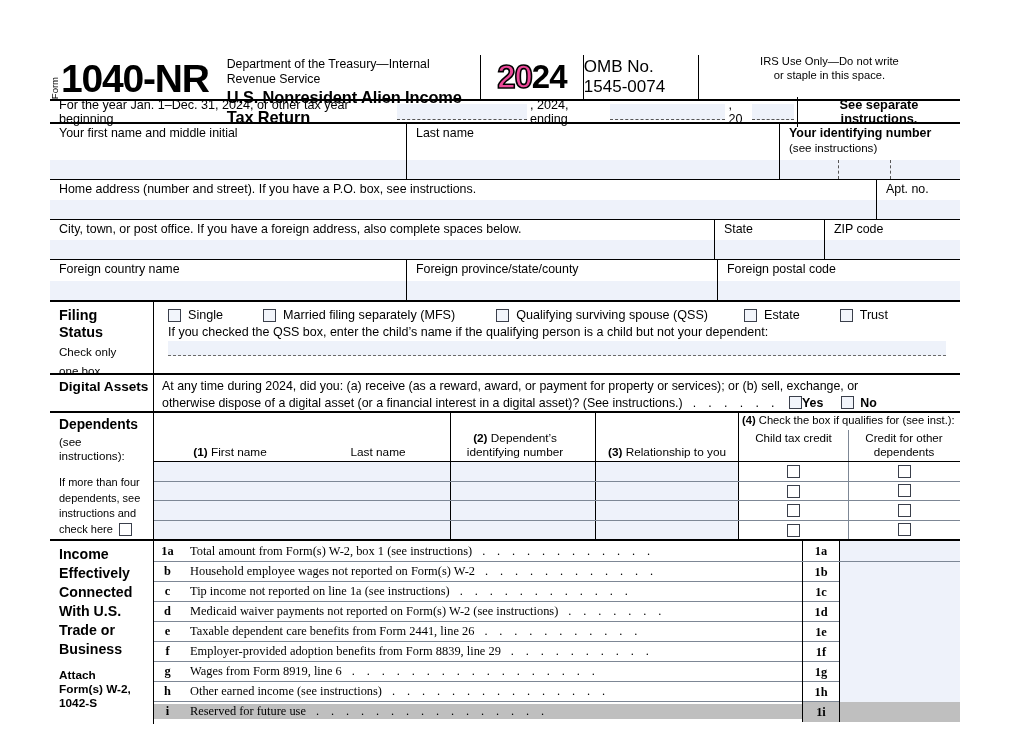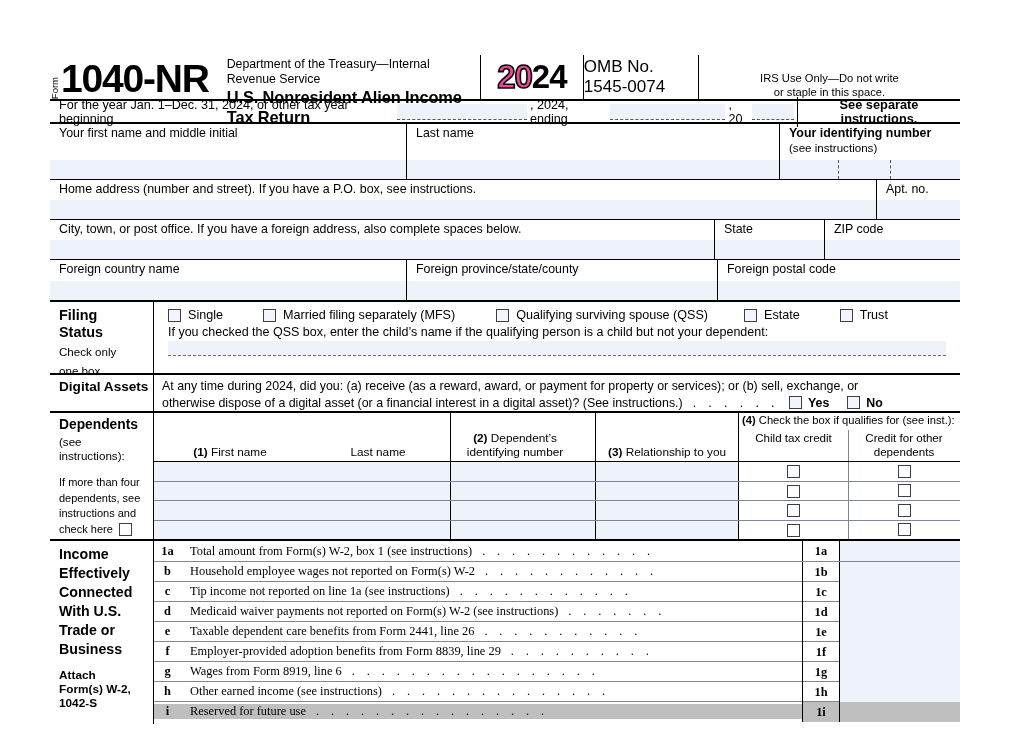--- a/index.html
+++ b/index.html
@@ -64,21 +64,21 @@
     text-stroke: 1.6px #000;
   }
   .hdr-omb {
     width: 115px;
     display: flex; align-items: center; justify-content: center;
     font-size: 17px;
     border-right: 1.6px solid #000;
   }
   .hdr-irs {
     flex: 1;
-    display: flex; align-items: flex-end; justify-content: center;
+    display: flex; align-items: flex-start; justify-content: center;
     text-align: center;
     font-size: 11.2px; line-height: 13.5px;
     padding: 0 4px;
   }
 
   
   .yearline { display: flex; height: 23px; align-items: center; }
   .yearline-left {
     flex: 1; font-size: 12.6px; display: flex; align-items: center; padding-left: 9px;
     height: 23px;
@@ -311,21 +311,21 @@
       <div class="sec-lbl" style="padding-top:4px;">
         <div class="t" style="font-size:13.6px;">Digital Assets</div>
       </div>
       <div class="sec-body">
         <div class="da-txt">
           <div>At any time during 2024, did you: (a) receive (as a reward, award, or payment for property or services); or (b) sell, exchange, or</div>
           <div style="display:flex;align-items:center;">
             <span>otherwise dispose of a digital asset (or a financial interest in a digital asset)? (See instructions.)</span>
             <span class="dots" style="margin-left:10px;">.    .    .    .    .    .</span>
             <span class="cb" style="margin-left:10px;"></span>
-            <span class="bold" style="margin-left:6px;text-align:center;">Yes</span>
+            <span class="bold" style="text-align:center;">Yes</span>
             <span class="cb" style="margin-left:18px;"></span>
             <span class="bold" style="margin-left:6px;">No</span>
           </div>
         </div>
       </div>
     </div>
 
     <div class="sec hr-thick" style="height:128px;">
       <div class="sec-lbl" style="padding-top:4px;position:relative;">
         <div class="t" style="font-size:13.8px;">Dependents</div>

